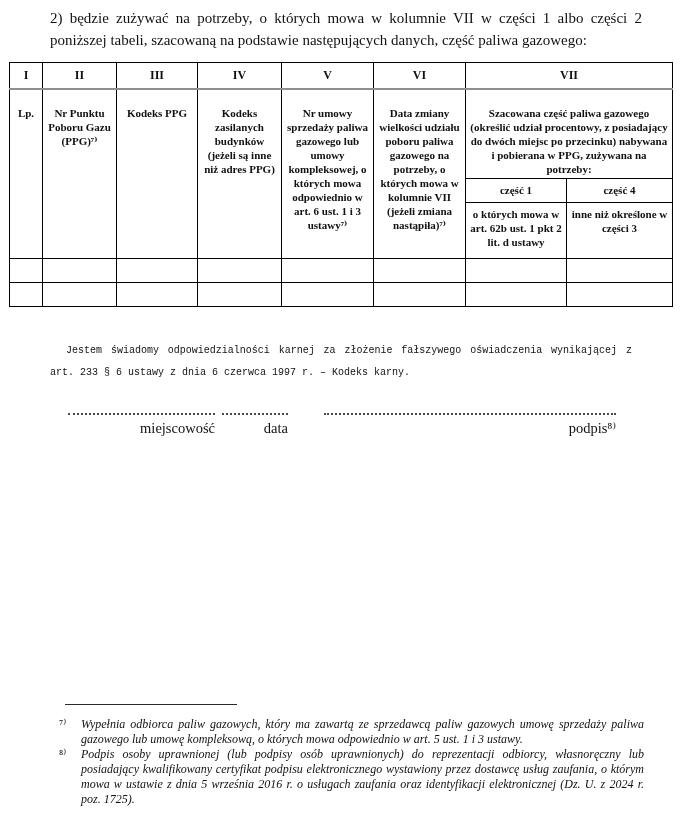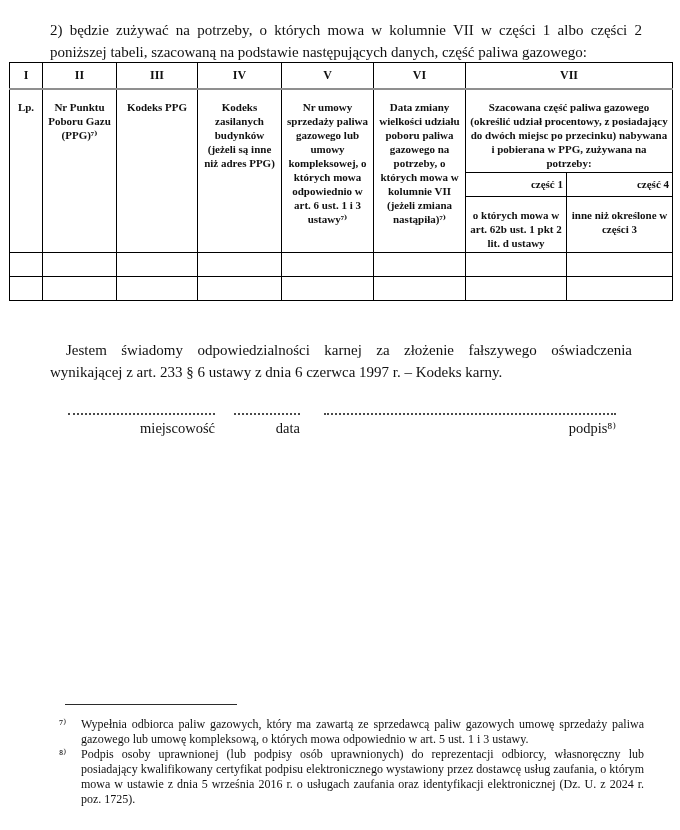--- a/index.html
+++ b/index.html
@@ -8,71 +8,71 @@
     width: 680px; height: 830px;
     position: relative;
     font-family: "Liberation Serif", "DejaVu Serif", serif;
     color: #111;
     overflow: hidden;
   }
 
   
   .intro {
     position: absolute; top: 8px; left: 50px; width: 592px;
-    font-size: 15px; line-height: 21.5px; text-align: justify; margin-top: 12px;
+    font-size: 15px; line-height: 21.5px; text-align: justify;
   }
 
   
   .table-wrap { position: absolute; top: 62px; left: 9px; }
   table.form-table {
     border-collapse: collapse; table-layout: fixed; width: 663px;
   }
   table.form-table td {
     border: 1px solid #000;
     font-weight: bold; text-align: center;
     font-size: 11px; line-height: 14px;
     padding: 2px 3px;
     overflow: hidden;
   }
   tr.r-numerals td { font-size: 12px; height: 26px; vertical-align: middle; border-bottom: 2px solid #8f8f8f; }
-  tr.r-hdr td { vertical-align: top; padding-top: 10px; }
+  tr.r-hdr td { vertical-align: top; padding-top: 16px; }
   td.vii-title { vertical-align: top; padding-top: 5px; }
   tr.r-hdr { height: 80px; }
   tr.r-labels { height: 24px; }
-  tr.r-labels td { vertical-align: middle; text-align: right; }
+  tr.r-labels td { vertical-align: middle; }
   tr.r-desc { height: 56px; }
-  tr.r-desc td { vertical-align: top; padding-top: 11px; }
+  tr.r-desc td { vertical-align: top; padding-top: 4px; }
   tr.r-empty { height: 24px; }
   tr.r-empty td { border-color: #000; }
 
   
   .declaration {
     position: absolute; top: 340px; left: 50px; width: 582px;
-    font-size: 15px; line-height: 21.5px; text-align: justify; text-indent: 16px;
+    font-size: 10px; line-height: 21.5px; text-align: justify; text-indent: 16px; font-family: Liberation Mono, monospace;
   }
 
   
   .sig { position: absolute; top: 408px; text-align: right; font-size: 14.5px; }
   .sig .dots { display: block; height: 7px; border-bottom: 2px dotted #4a4a4a; margin-bottom: 5px; }
   .sig-place { left: 68px;  width: 147px; }
-  .sig-date  { left: 234px; width: 66px;  }
+  .sig-date  { left: 222px; width: 66px;  }
   .sig-sign  { left: 324px; width: 292px; }
 
   
   .fn-rule {
     position: absolute; top: 704px; left: 65px; width: 172px;
     border-top: 1.5px solid #2b2b2b;
   }
   .footnotes {
     position: absolute; top: 717px; left: 55px; width: 589px;
     font-size: 12px; line-height: 15px;
   }
   .footnote { display: flex; }
   .footnote .marker { width: 26px; flex: 0 0 26px; text-align: left; padding-left: 4px; }
-  .footnote .fn-text { flex: 1; text-align: justify; }
+  .footnote .fn-text { flex: 1; text-align: justify; font-style: italic; }
 </style>
 </head>
 <body>
 
 <p class="intro">2) będzie zużywać na potrzeby, o których mowa w kolumnie VII w części 1 albo części 2 poniższej tabeli, szacowaną na podstawie następujących danych, część paliwa gazowego:</p>
 
 <div class="table-wrap">
   <table class="form-table">
     <colgroup>
       <col style="width:33px">

